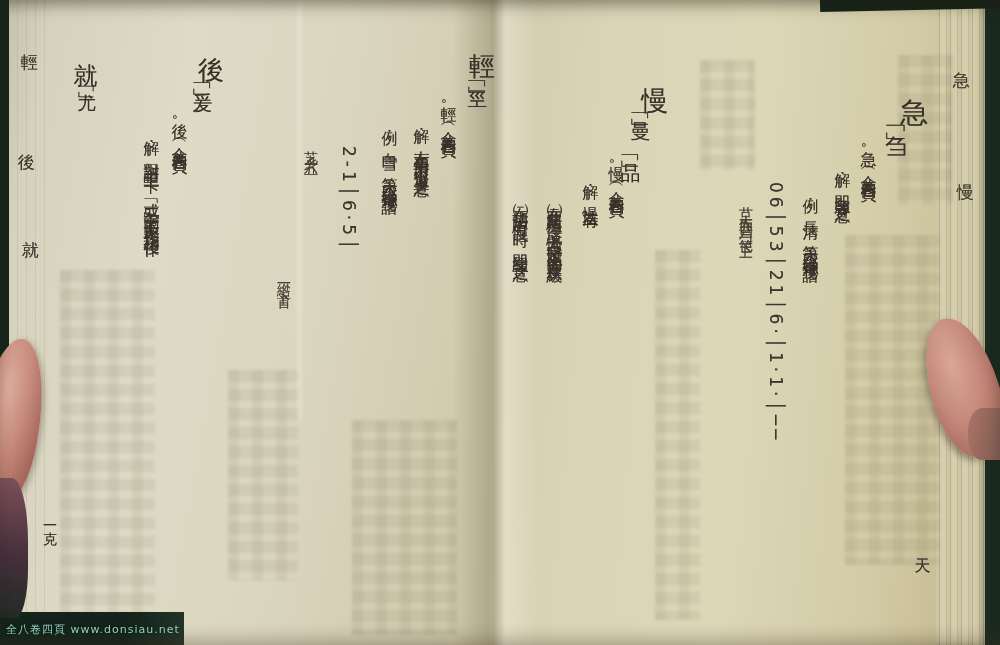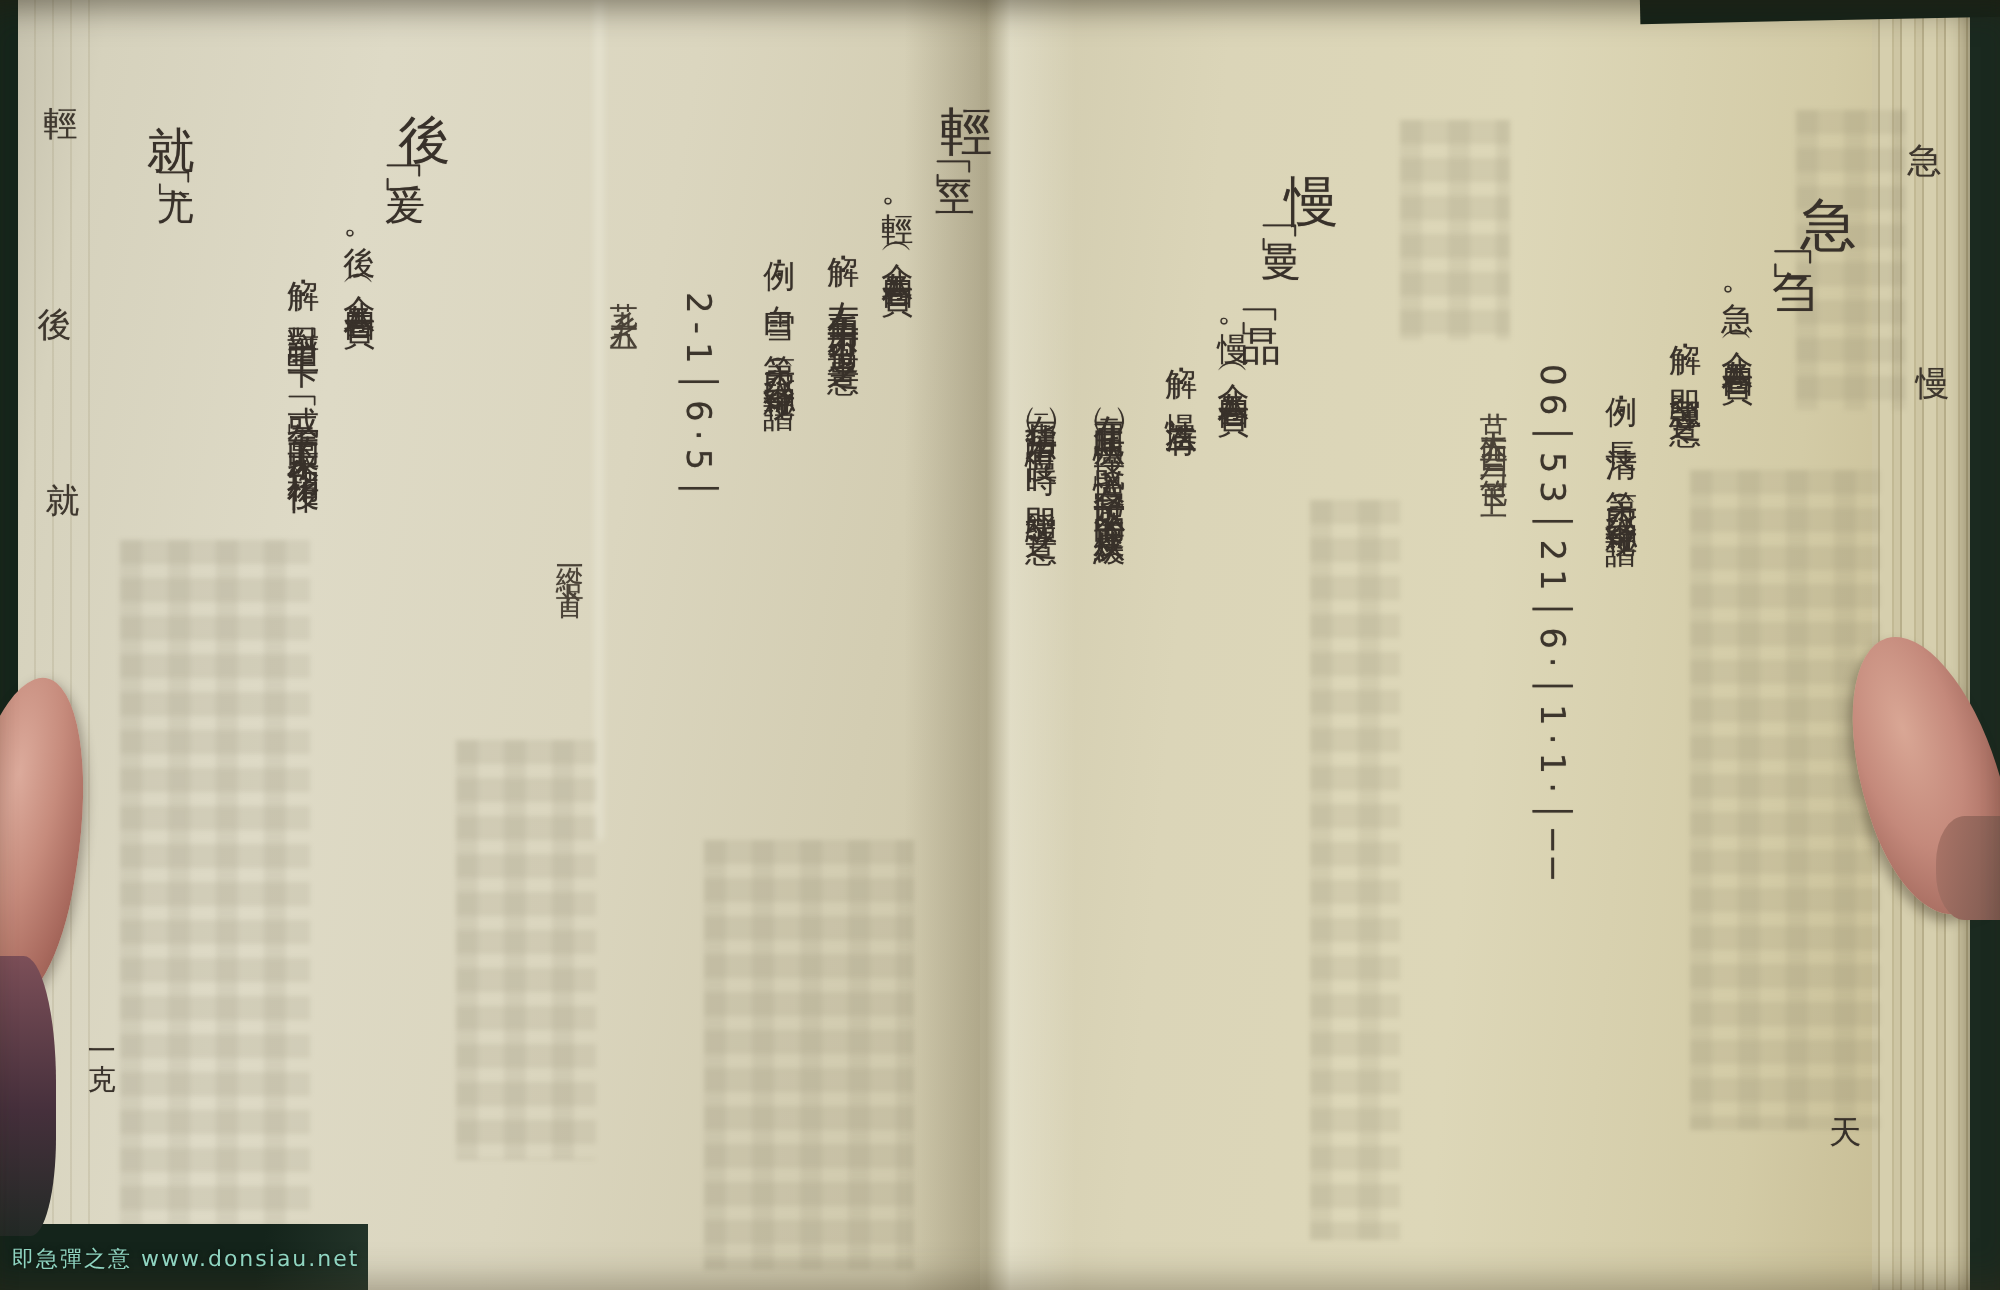--- a/index.html
+++ b/index.html
@@ -124,14 +124,14 @@
 
   <div style="position:absolute;left:930px;top:316px;width:68px;height:142px;transform:rotate(-17deg);
        border-radius:50% 50% 42% 42% / 55% 55% 42% 42%;
        background:radial-gradient(ellipse at 42% 32%,#d9a795 0%,#c4897b 45%,#a2685c 80%,#8a5a50 100%);
        box-shadow:-3px 3px 6px rgba(50,40,25,.4);"></div>
   <div style="position:absolute;left:968px;top:408px;width:32px;height:52px;
        background:linear-gradient(100deg,#ab7568,#7e5a50);border-radius:45% 0 0 45%;"></div>
 
   <div class="light-veil"></div>
 
-  <div class="watermark">即急彈之意 www.donsiau.net</div>
+  <div class="watermark">全八卷四頁 www.donsiau.net</div>
 </div>
 
 </body></html>

